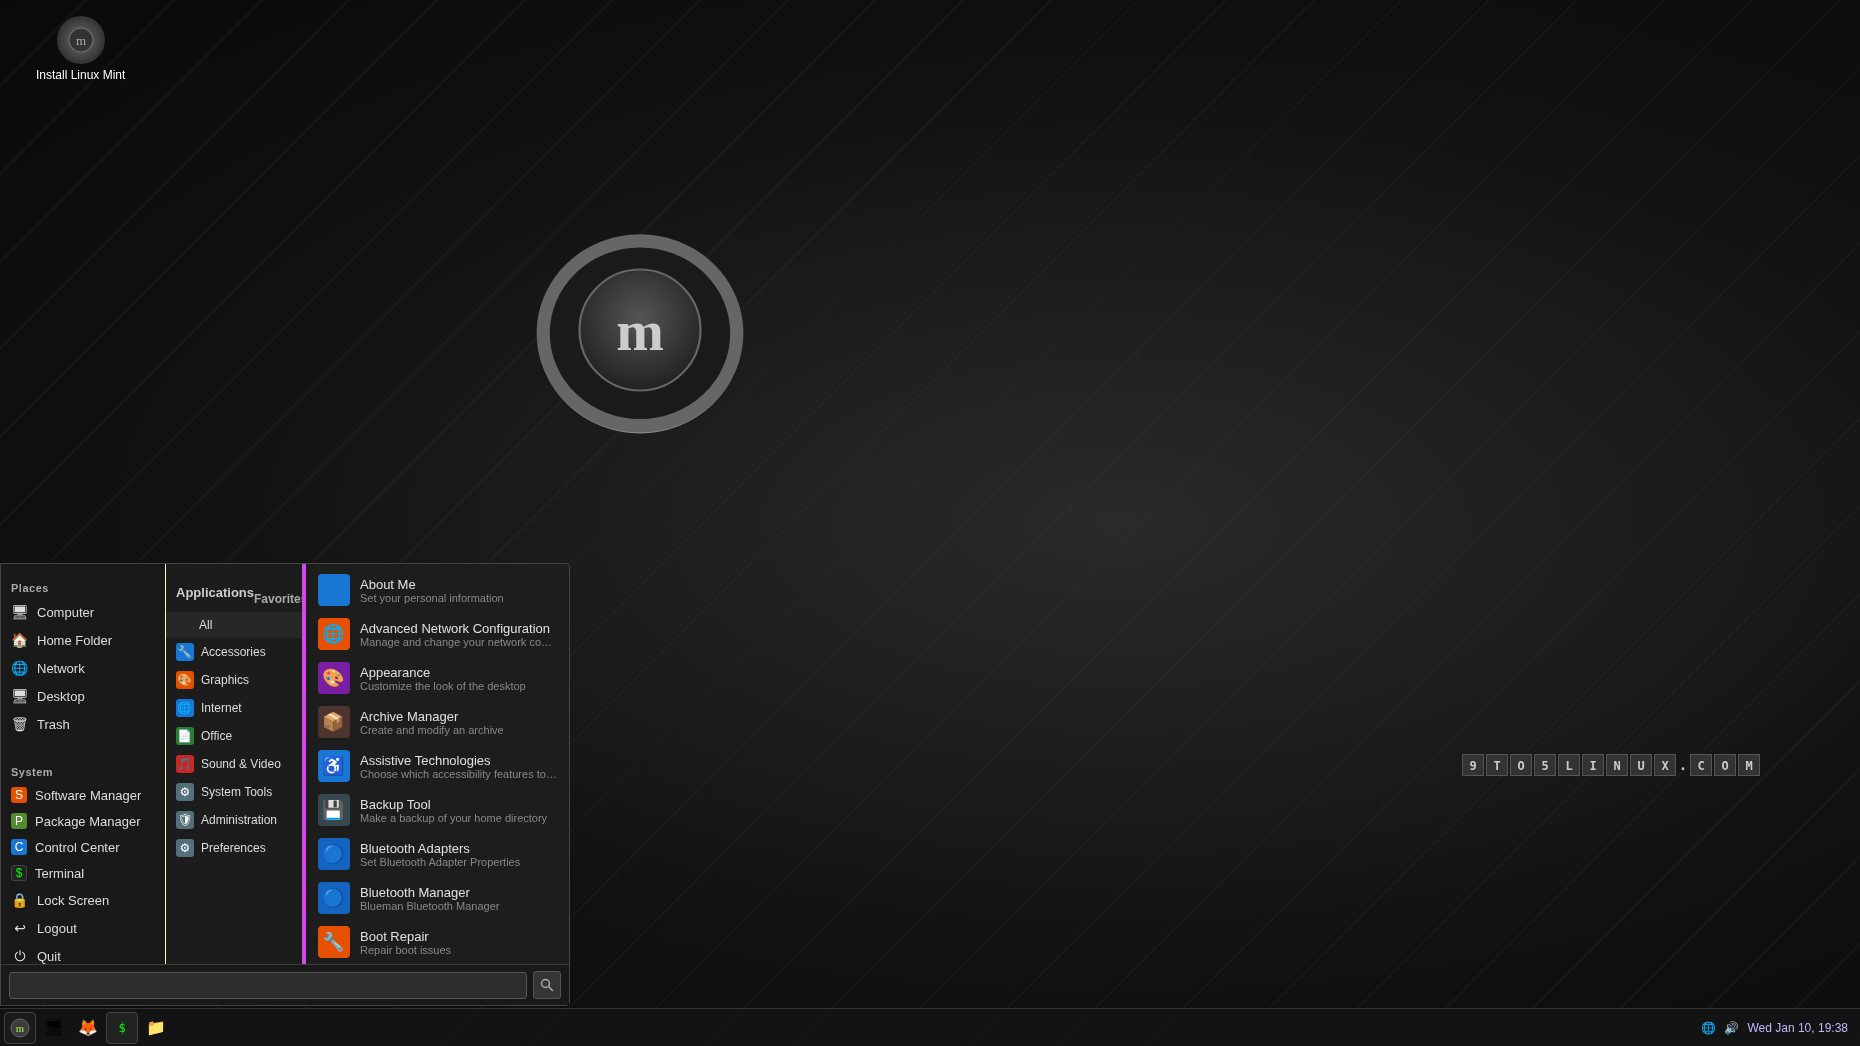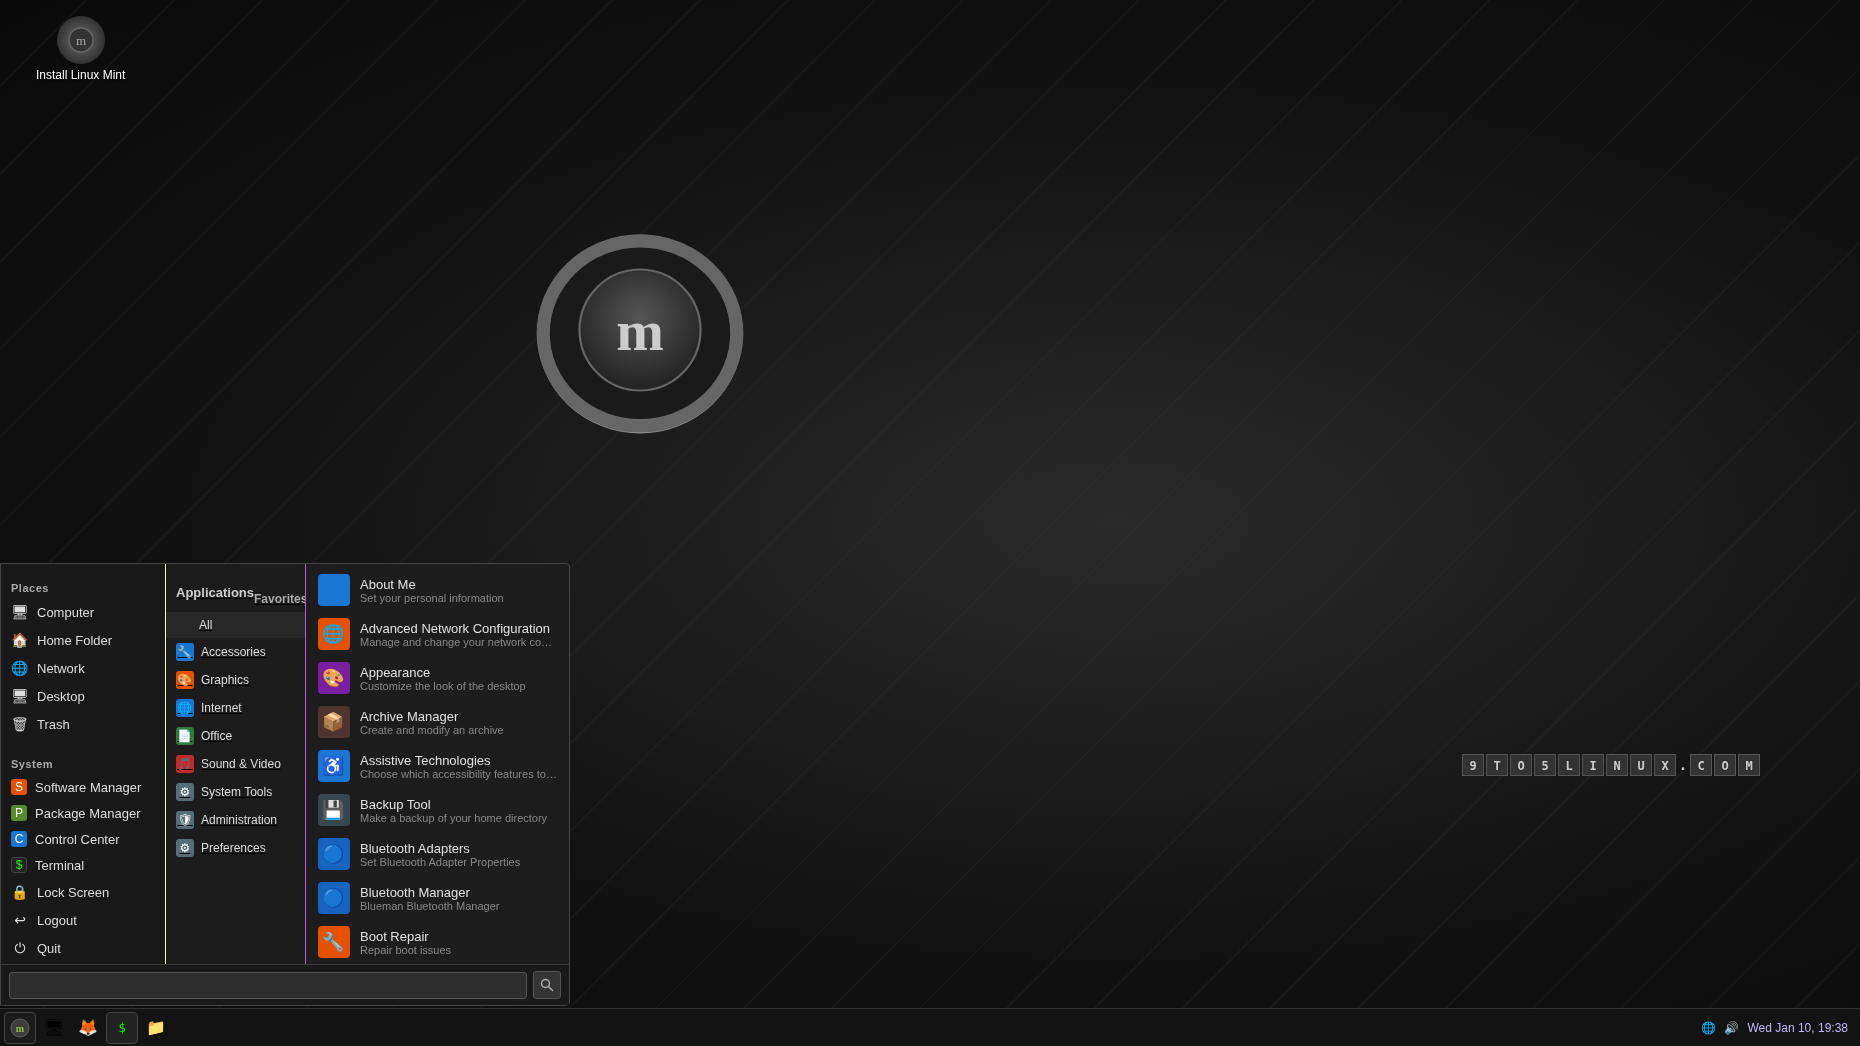--- a/index.html
+++ b/index.html
@@ -162,24 +162,23 @@
       justify-content: center;
       font-size: 14px;
       flex-shrink: 0;
     }
 
     
     .apps-column {
       width: 140px;
       padding: 6px 0;
       background: rgba(28,28,28,0.95);
-      border-right: 1px solid #d946ef;
+      border-right: 4px solid #d946ef;
       overflow-y: auto;
       flex-shrink: 0;
-      text-decoration: underline;
     }
 
     .apps-header {
       display: flex;
       align-items: center;
       justify-content: space-between;
       padding: 8px 10px 6px 10px;
       color: #ccc;
       font-size: 13px;
       font-weight: bold;
@@ -441,21 +440,21 @@
       </div>
       <div class="sidebar-item">
         <div class="sidebar-icon">🖥</div>
         <span>Desktop</span>
       </div>
       <div class="sidebar-item">
         <div class="sidebar-icon">🗑</div>
         <span>Trash</span>
       </div>
 
-      <div class="section-header" style="margin-top:12px">System</div>
+      <div class="section-header" style="margin-top:20px">System</div>
 
       <div class="sidebar-item">
         <div class="sidebar-icon" style="font-size:12px; background:#e65100; color:white; border-radius:3px; width:16px; height:16px;">S</div>
         <span>Software Manager</span>
       </div>
       <div class="sidebar-item">
         <div class="sidebar-icon" style="font-size:12px; background:#558b2f; color:white; border-radius:3px; width:16px; height:16px;">P</div>
         <span>Package Manager</span>
       </div>
       <div class="sidebar-item">

